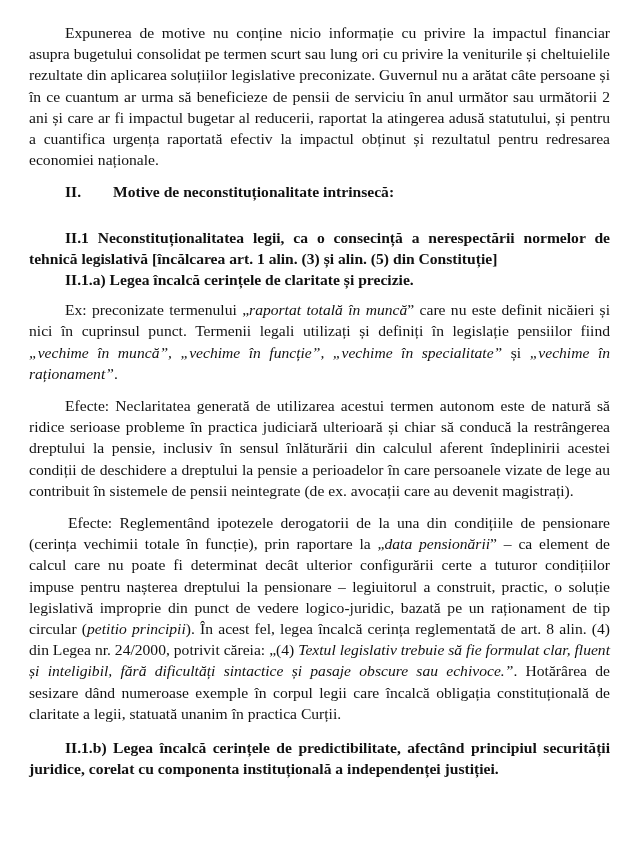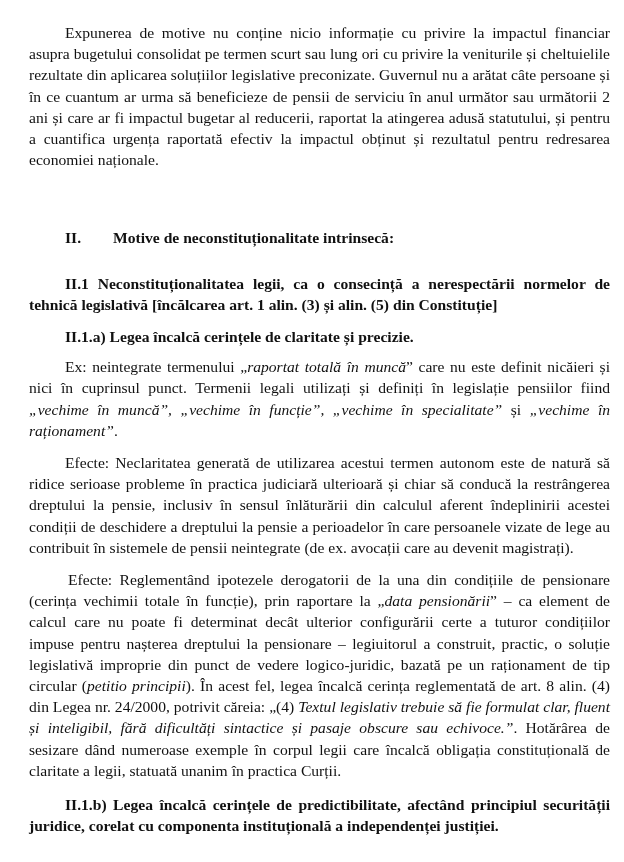--- a/index.html
+++ b/index.html
@@ -8,37 +8,37 @@
     font-family: "Liberation Serif", serif;
     font-size: 15.6px; line-height: 21.2px; color: #111;
   }
   .page { position: relative; padding: 11px 14px 0 29px; width: 581px; }
   p { margin: 0; text-align: justify; }
   .ind { text-indent: 36px; }
   .gap { margin-top: 11px; }
   .b { font-weight: bold; }
   i { font-style: italic; }
   .heading2 { margin-top: 11px; font-weight: bold; padding-left: 36px; }
-  .heading2 .num { display: inline-block; width: 48px; margin-top: 46px; }
+  .heading2 .num { display: inline-block; width: 48px; }
 </style>
 </head>
 <body>
 
 <div class="page">
 
 
   <p class="ind gap">Expunerea de motive nu conține nicio informație cu privire la impactul financiar asupra bugetului consolidat pe termen scurt sau lung ori cu privire la veniturile și cheltuielile rezultate din aplicarea soluțiilor legislative preconizate. Guvernul nu a arătat câte persoane și în ce cuantum ar urma să beneficieze de pensii de serviciu în anul următor sau următorii 2 ani și care ar fi impactul bugetar al reducerii, raportat la atingerea adusă statutului, și pentru a cuantifica urgența raportată efectiv la impactul obținut și rezultatul pentru redresarea economiei naționale.</p>
 
   <p class="heading2"><span class="num">II.</span><span>Motive de neconstituționalitate intrinsecă:</span></p>
 
   <p class="ind b" style="margin-top:24px;">II.1 Neconstituționalitatea legii, ca o consecință a nerespectării normelor de tehnică legislativă [încălcarea art. 1 alin. (3) și alin. (5) din Constituție]</p>
 
-  <p class="ind b gap" style="margin-top:11px;">II.1.a) Legea încalcă cerințele de claritate și precizie.</p>
+  <p class="ind b gap" style="margin-top:0;">II.1.a) Legea încalcă cerințele de claritate și precizie.</p>
 
-  <p class="ind gap" style="margin-top:9px;"><span>Ex: neintegrate termenului „</span><i>raportat totală în muncă</i><span>” care nu este definit nicăieri și nici în cuprinsul punct. Termenii legali utilizați și definiți în legislație pensiilor fiind </span><i>„vechime în muncă”, „vechime în funcție”, „vechime în specialitate”</i><span> și </span><i>„vechime în raționament”</i><span>.</span></p>
+  <p class="ind gap" style="margin-top:9px;"><span>Ex: preconizate termenului „</span><i>raportat totală în muncă</i><span>” care nu este definit nicăieri și nici în cuprinsul punct. Termenii legali utilizați și definiți în legislație pensiilor fiind </span><i>„vechime în muncă”, „vechime în funcție”, „vechime în specialitate”</i><span> și </span><i>„vechime în raționament”</i><span>.</span></p>
 
   <p class="ind gap">Efecte: Neclaritatea generată de utilizarea acestui termen autonom este de natură să ridice serioase probleme în practica judiciară ulterioară și chiar să conducă la restrângerea dreptului la pensie, inclusiv în sensul înlăturării din calculul aferent îndeplinirii acestei condiții de deschidere a dreptului la pensie a perioadelor în care persoanele vizate de lege au contribuit în sistemele de pensii neintegrate (de ex. avocații care au devenit magistrați).</p>
 
 
   <p class="ind gap" style="text-indent:39px;"><span>Efecte: Reglementând ipotezele derogatorii de la una din condițiile de pensionare (cerința vechimii totale în funcție), prin raportare la „</span><i>data pensionării</i><span>” – ca element de calcul care nu poate fi determinat decât ulterior configurării certe a tuturor condițiilor impuse pentru nașterea dreptului la pensionare – legiuitorul a construit, practic, o soluție legislativă improprie din punct de vedere logico-juridic, bazată pe un raționament de tip circular (</span><i>petitio principii</i><span>). În acest fel, legea încalcă cerința reglementată de art. 8 alin. (4) din Legea nr. 24/2000, potrivit căreia: „(4) </span><i>Textul legislativ trebuie să fie formulat clar, fluent și inteligibil, fără dificultăți sintactice și pasaje obscure sau echivoce.”</i><span>. Hotărârea de sesizare dând numeroase exemple în corpul legii care încalcă obligația constituțională de claritate a legii, statuată unanim în practica Curții.</span></p>
 
   <p class="ind b gap" style="margin-top:13px;">II.1.b) Legea încalcă cerințele de predictibilitate, afectând principiul securității juridice, corelat cu componenta instituțională a independenței justiției.</p>
 
 </div>
 

